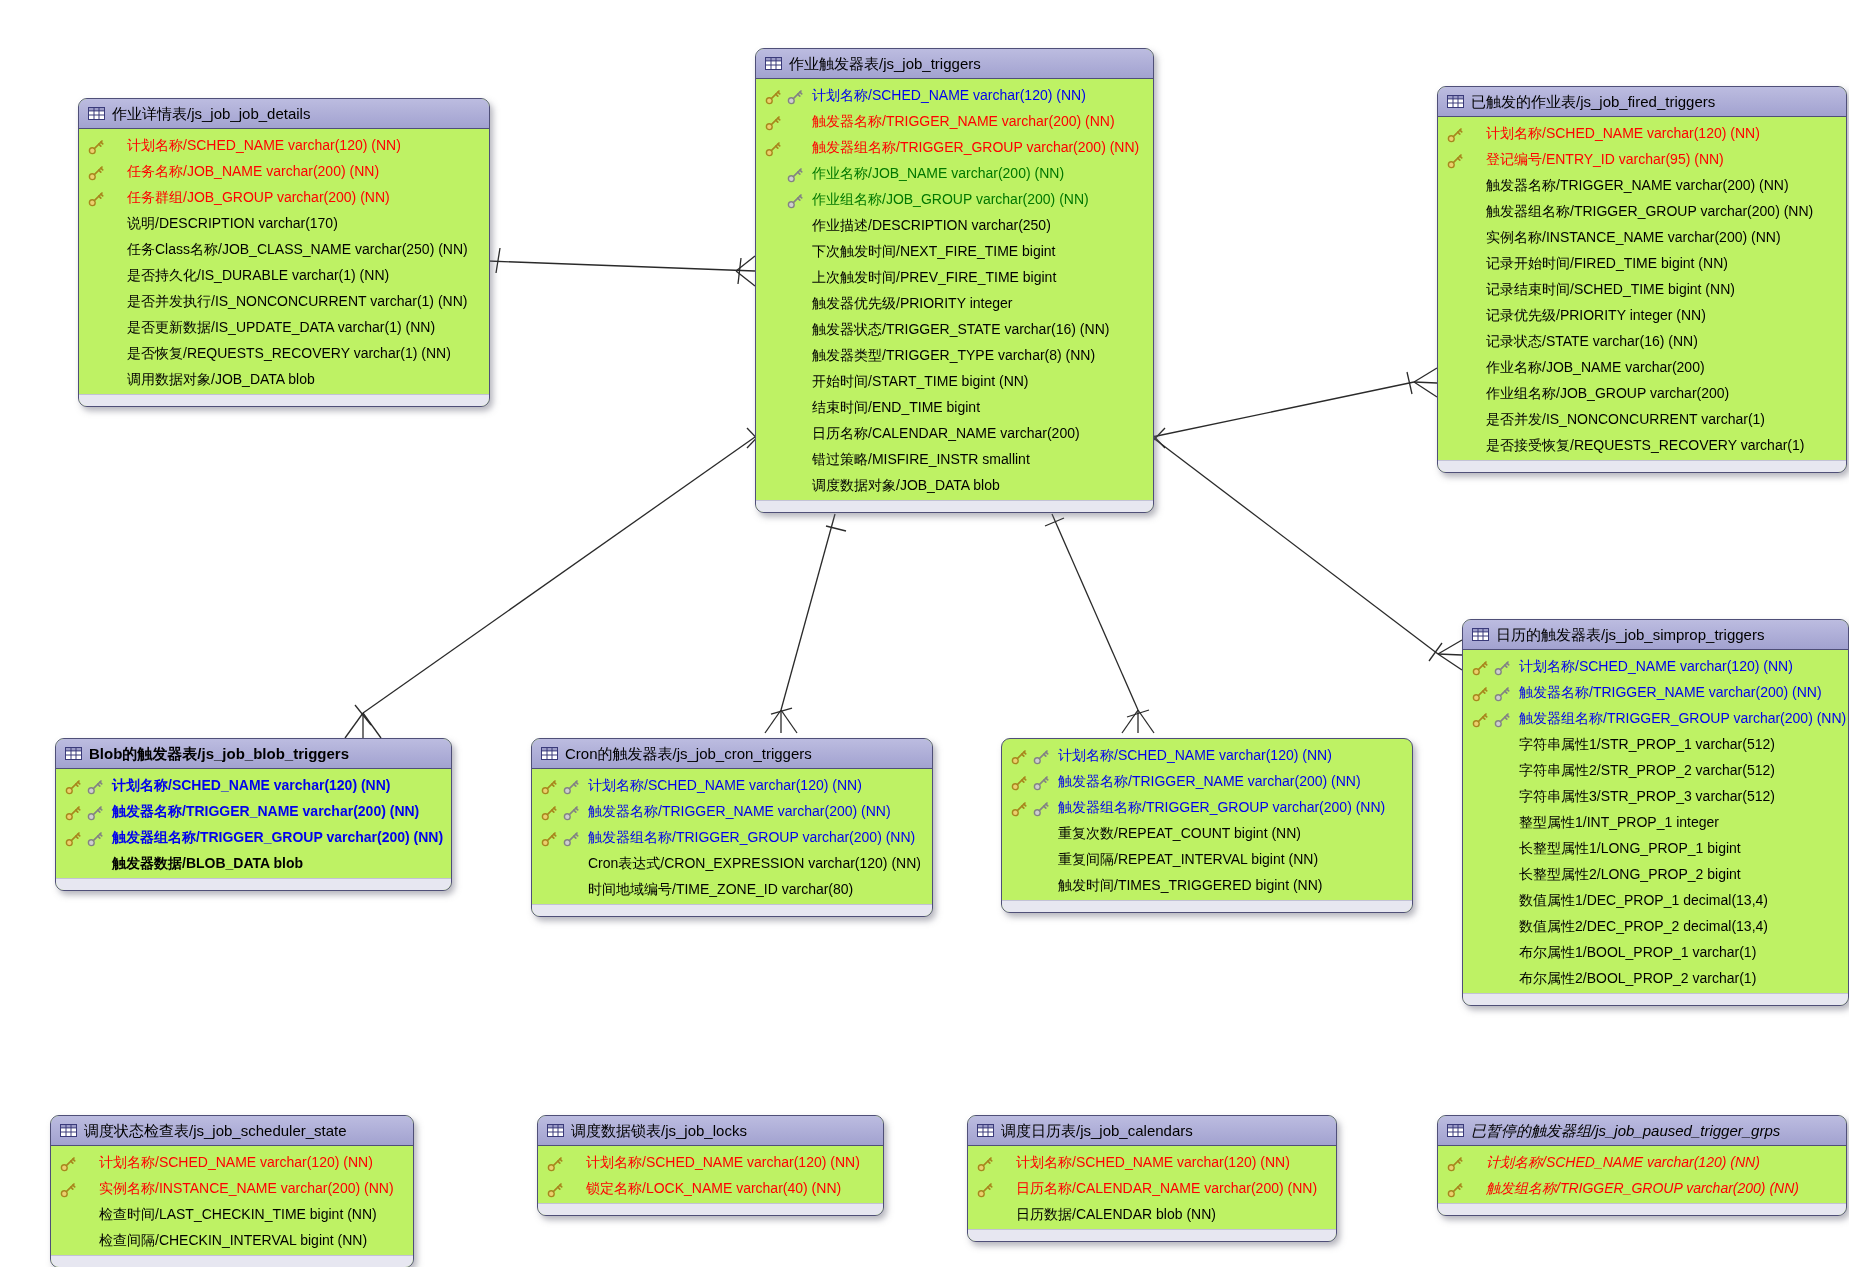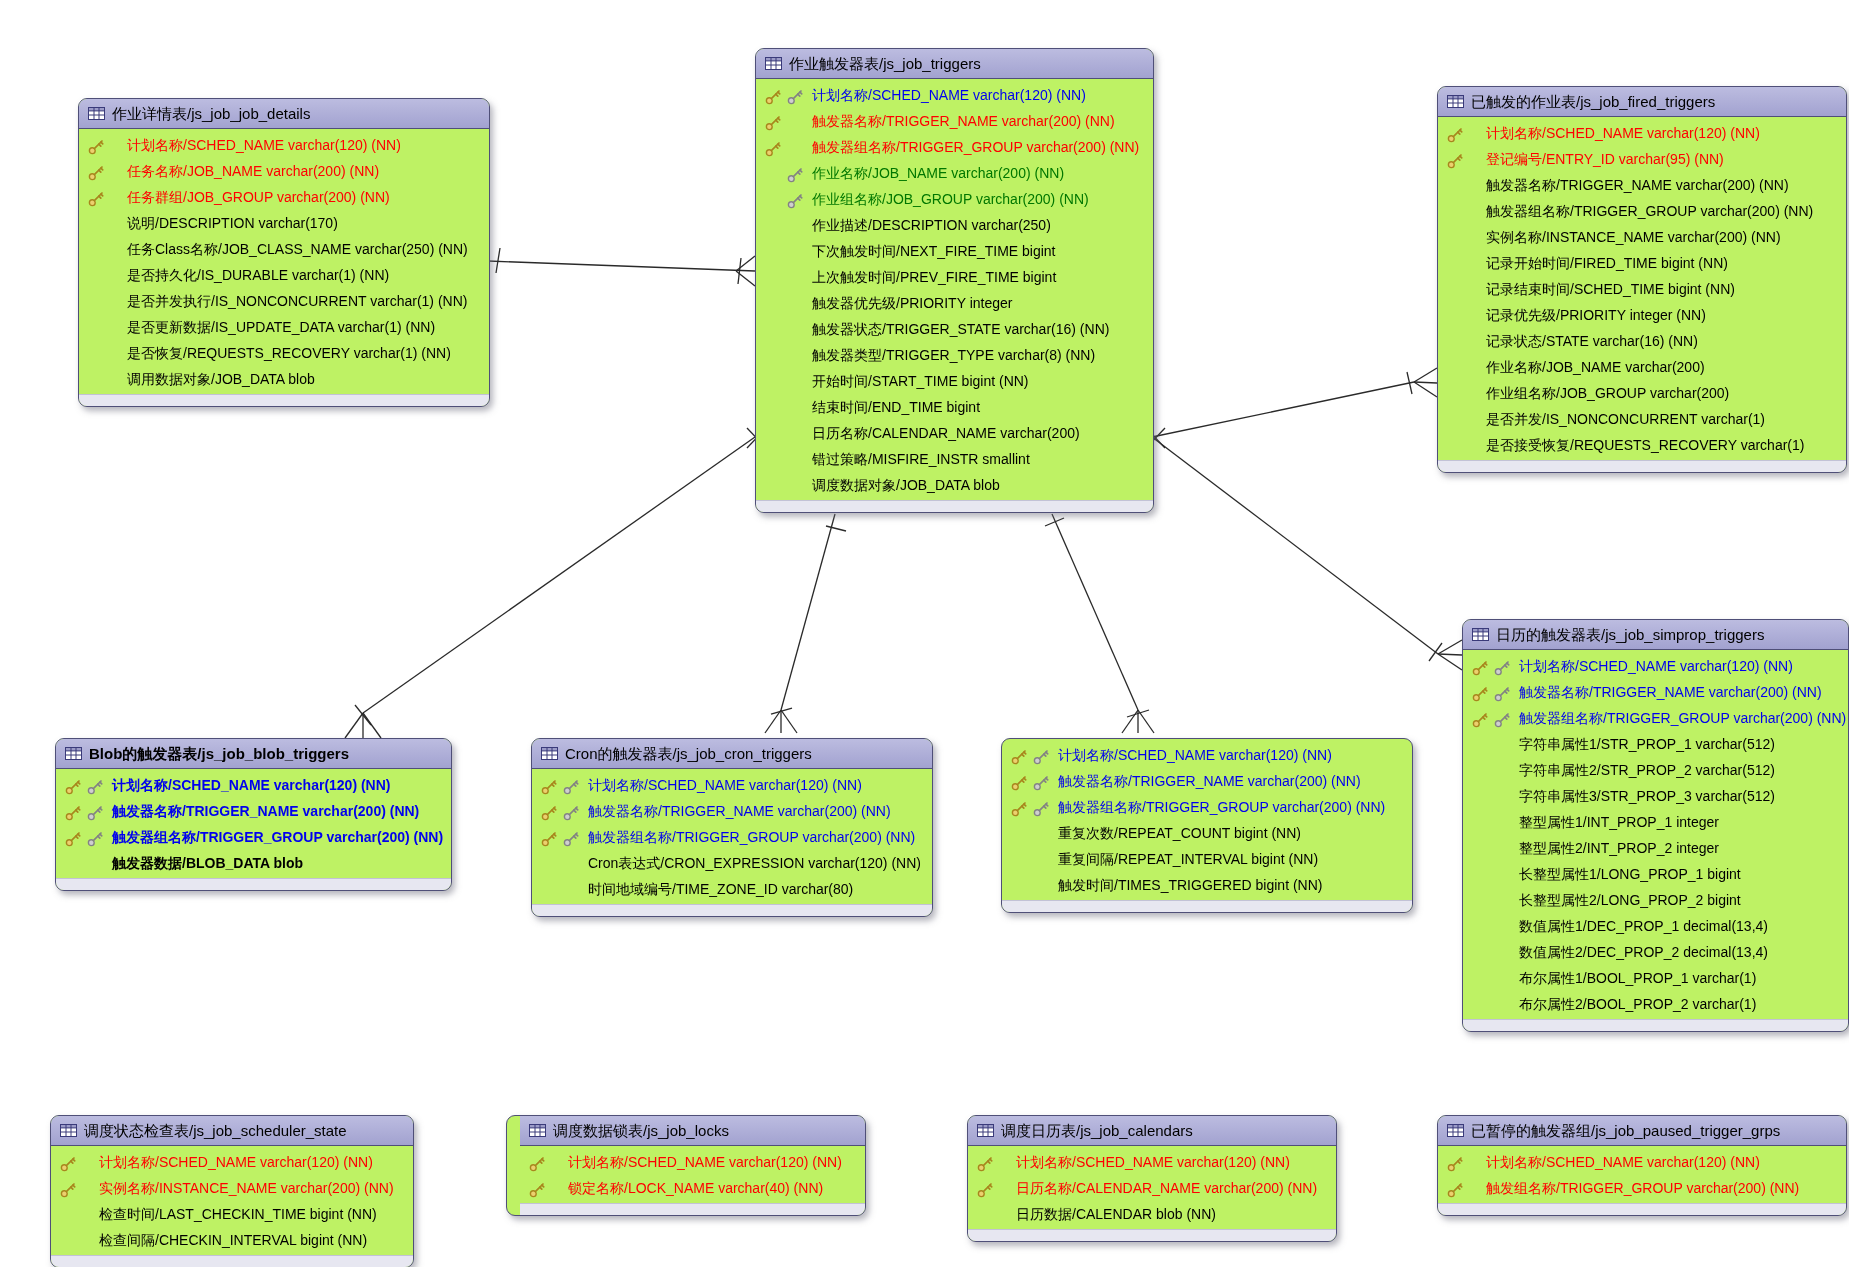--- a/index.html
+++ b/index.html
@@ -644,23 +644,20 @@
           <div class="field-row">
       <span class="field-text ft-black" style="left:56px">字符串属性2/STR_PROP_2 varchar(512)</span>
     </div>
           <div class="field-row">
       <span class="field-text ft-black" style="left:56px">字符串属性3/STR_PROP_3 varchar(512)</span>
     </div>
           <div class="field-row">
       <span class="field-text ft-black" style="left:56px">整型属性1/INT_PROP_1 integer</span>
     </div>
           <div class="field-row">
-      <span class="field-text ft-black" style="left:56px">整型属性2/INT_PROP_2 integer</span>
-    </div>
-          <div class="field-row">
       <span class="field-text ft-black" style="left:56px">长整型属性1/LONG_PROP_1 bigint</span>
     </div>
           <div class="field-row">
       <span class="field-text ft-black" style="left:56px">长整型属性2/LONG_PROP_2 bigint</span>
     </div>
           <div class="field-row">
       <span class="field-text ft-black" style="left:56px">数值属性1/DEC_PROP_1 decimal(13,4)</span>
     </div>
           <div class="field-row">
       <span class="field-text ft-black" style="left:56px">数值属性2/DEC_PROP_2 decimal(13,4)</span>
@@ -712,21 +709,21 @@
     </div>
           <div class="field-row">
       <span class="field-text ft-black" style="left:48px">检查时间/LAST_CHECKIN_TIME bigint (NN)</span>
     </div>
           <div class="field-row">
       <span class="field-text ft-black" style="left:48px">检查间隔/CHECKIN_INTERVAL bigint (NN)</span>
     </div>
         </div>
     <div class="table-footer"></div>
       </div>
-      <div class="table-card" style="left: 506px; top: 1115px; width: 345px; padding-left: 13px;">
+      <div class="table-card" style="left: 537px; top: 1115px; width: 345px;">
     <div class="table-header">
       <span class="tbl-icon">
             <svg width="17" height="13" viewBox="0 0 17 13">
     <rect x="0.5" y="0.5" width="16" height="12" fill="#ffffff" stroke="#3a3a7a"></rect>
     <rect x="0.5" y="0.5" width="16" height="3.4" fill="#9c9cc8" stroke="#3a3a7a"></rect>
     <line x1="6" y1="1" x2="6" y2="12.5" stroke="#3a3a7a"></line>
     <line x1="11" y1="1" x2="11" y2="12.5" stroke="#3a3a7a"></line>
     <line x1="0.5" y1="8" x2="16.5" y2="8" stroke="#3a3a7a"></line>
   </svg>
           </span>
@@ -793,21 +790,21 @@
     </g>
               </svg></span>
       <span class="field-text ft-red" style="left:48px">日历名称/CALENDAR_NAME varchar(200) (NN)</span>
     </div>
           <div class="field-row">
       <span class="field-text ft-black" style="left:48px">日历数据/CALENDAR blob (NN)</span>
     </div>
         </div>
     <div class="table-footer"></div>
       </div>
-      <div class="table-card" style="left: 1437px; top: 1115px; width: 408px;">
+      <div class="table-card" style="left: 1437px; top: 1115px; width: 408px; font-style: italic;">
     <div class="table-header">
       <span class="tbl-icon">
             <svg width="17" height="13" viewBox="0 0 17 13">
     <rect x="0.5" y="0.5" width="16" height="12" fill="#ffffff" stroke="#3a3a7a"></rect>
     <rect x="0.5" y="0.5" width="16" height="3.4" fill="#9c9cc8" stroke="#3a3a7a"></rect>
     <line x1="6" y1="1" x2="6" y2="12.5" stroke="#3a3a7a"></line>
     <line x1="11" y1="1" x2="11" y2="12.5" stroke="#3a3a7a"></line>
     <line x1="0.5" y1="8" x2="16.5" y2="8" stroke="#3a3a7a"></line>
   </svg>
           </span>

